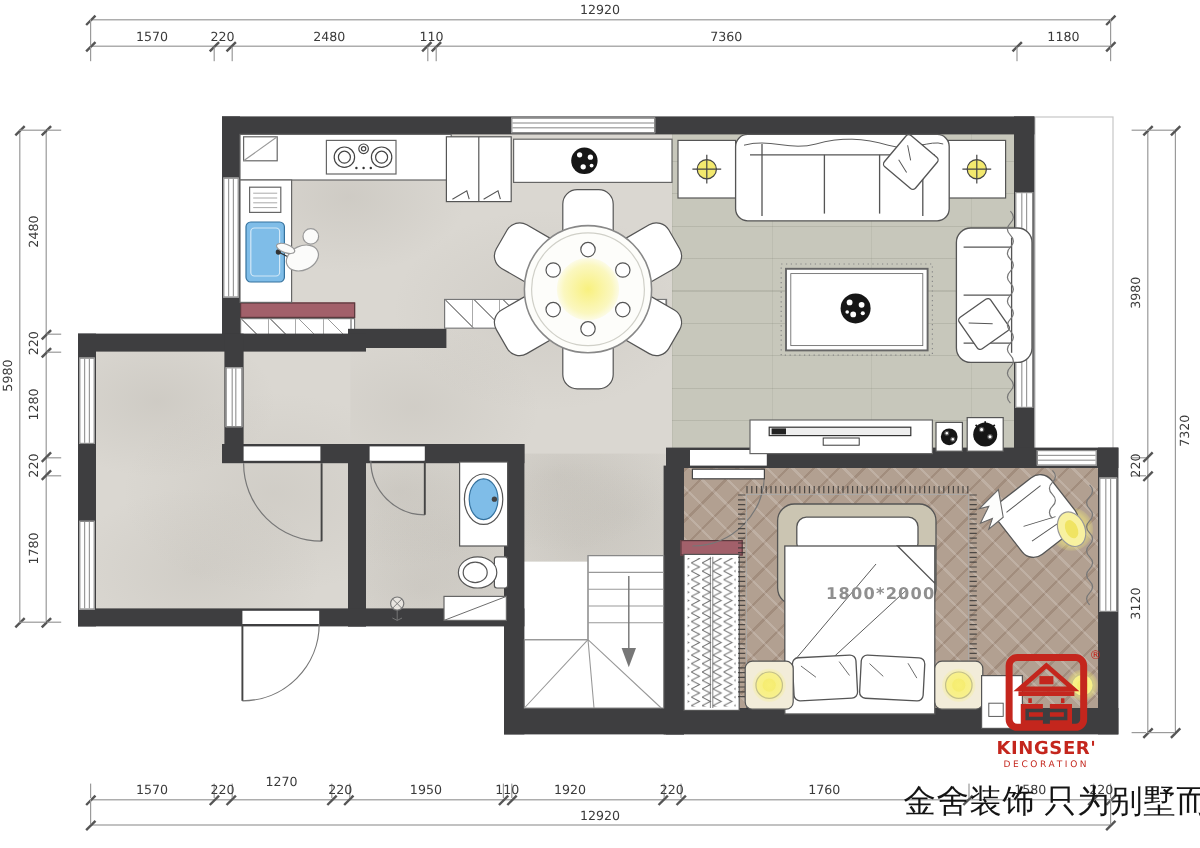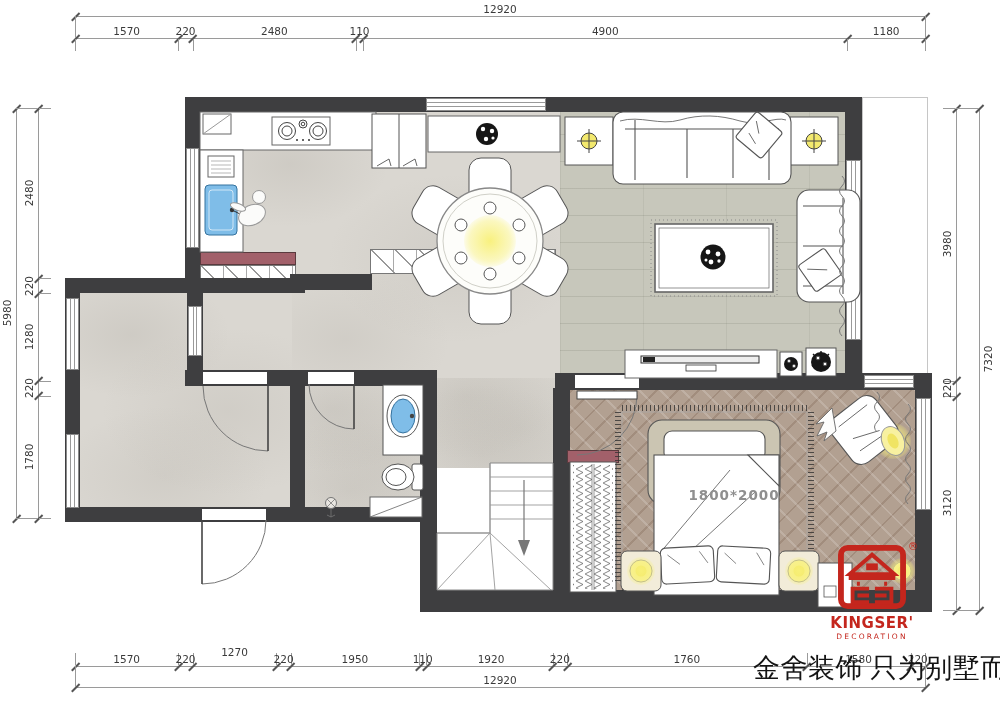--- a/index.html
+++ b/index.html
@@ -410,21 +410,21 @@
       <div class="tick" style="left: 919.5px; top: 37.5px; width: 11px; height: 1.5px; transform: rotate(-45deg);"></div>
       <div class="stub" style="left: 925px; top: 39px; width: 1px; height: 12px;"></div>
       <div class="tick" style="left: 69.5px; top: 15.5px; width: 11px; height: 1.5px; transform: rotate(-45deg);"></div>
       <div class="stub" style="left: 75px; top: 16px; width: 1px; height: 22px;"></div>
       <div class="tick" style="left: 919.5px; top: 15.5px; width: 11px; height: 1.5px; transform: rotate(-45deg);"></div>
       <div class="stub" style="left: 925px; top: 16px; width: 1px; height: 22px;"></div>
       <div class="dimlabel" style="left: 126.645px; top: 37px; transform: translate(-50%, -100%);">1570</div>
       <div class="dimlabel" style="left: 185.526px; top: 37px; transform: translate(-50%, -100%);">220</div>
       <div class="dimlabel" style="left: 274.342px; top: 37px; transform: translate(-50%, -100%);">2480</div>
       <div class="dimlabel" style="left: 359.539px; top: 37px; transform: translate(-50%, -100%);">110</div>
-      <div class="dimlabel" style="left: 605.263px; top: 37px; transform: translate(-50%, -100%);">4900</div>
+      <div class="dimlabel" style="left: 605.263px; top: 37px; transform: translate(-50%, -100%);">7360</div>
       <div class="dimlabel" style="left: 886.184px; top: 37px; transform: translate(-50%, -100%); text-align: center;">1180</div>
       <div class="dimlabel" style="left: 500px; top: 15px; transform: translate(-50%, -100%);">12920</div>
       <div class="dimline" style="left: 75px; top: 666px; width: 850px; height: 1px;"></div>
       <div class="dimline" style="left: 75px; top: 687px; width: 850px; height: 1px;"></div>
       <div class="tick" style="left: 69.5px; top: 665.5px; width: 11px; height: 1.5px; transform: rotate(-45deg);"></div>
       <div class="stub" style="left: 75px; top: 653px; width: 1px; height: 12px;"></div>
       <div class="tick" style="left: 172.789px; top: 665.5px; width: 11px; height: 1.5px; transform: rotate(-45deg);"></div>
       <div class="stub" style="left: 178.289px; top: 653px; width: 1px; height: 12px;"></div>
       <div class="tick" style="left: 187.263px; top: 665.5px; width: 11px; height: 1.5px; transform: rotate(-45deg);"></div>
       <div class="stub" style="left: 192.763px; top: 653px; width: 1px; height: 12px;"></div>
@@ -449,21 +449,21 @@
       <div class="tick" style="left: 69.5px; top: 686.5px; width: 11px; height: 1.5px; transform: rotate(-45deg);"></div>
       <div class="stub" style="left: 75px; top: 666px; width: 1px; height: 21px;"></div>
       <div class="tick" style="left: 919.5px; top: 686.5px; width: 11px; height: 1.5px; transform: rotate(-45deg);"></div>
       <div class="stub" style="left: 925px; top: 666px; width: 1px; height: 21px;"></div>
       <div class="dimlabel" style="left: 126.645px; top: 665px; transform: translate(-50%, -100%);">1570</div>
       <div class="dimlabel" style="left: 185.526px; top: 665px; transform: translate(-50%, -100%);">220</div>
       <div class="dimlabel" style="left: 234.539px; top: 658px; transform: translate(-50%, -100%);">1270</div>
       <div class="dimlabel" style="left: 283.553px; top: 665px; transform: translate(-50%, -100%);">220</div>
       <div class="dimlabel" style="left: 354.934px; top: 665px; transform: translate(-50%, -100%);">1950</div>
       <div class="dimlabel" style="left: 422.697px; top: 665px; transform: translate(-50%, -100%);">110</div>
-      <div class="dimlabel" style="left: 491px; top: 665px; transform: translate(-50%, -100%);">1920</div>
+      <div class="dimlabel" style="left: 475px; top: 665px; transform: translate(-50%, -100%);">1920</div>
       <div class="dimlabel" style="left: 559.868px; top: 665px; transform: translate(-50%, -100%);">220</div>
       <div class="dimlabel" style="left: 686.842px; top: 665px; transform: translate(-50%, -100%);">1760</div>
       <div class="dimlabel" style="left: 858.553px; top: 665px; transform: translate(-50%, -100%);">1580</div>
       <div class="dimlabel" style="left: 917.763px; top: 665px; transform: translate(-50%, -100%);">220</div>
       <div class="dimlabel" style="left: 500px; top: 686px; transform: translate(-50%, -100%);">12920</div>
       <div class="dimline" style="left: 38px; top: 108px; width: 1px; height: 410px;"></div>
       <div class="dimline" style="left: 16px; top: 108px; width: 1px; height: 410px;"></div>
       <div class="tick" style="left: 32.5px; top: 107.5px; width: 11px; height: 1.5px; transform: rotate(-45deg);"></div>
       <div class="stub" style="left: 39px; top: 108px; width: 12px; height: 1px;"></div>
       <div class="tick" style="left: 32.5px; top: 277.533px; width: 11px; height: 1.5px; transform: rotate(-45deg);"></div>

